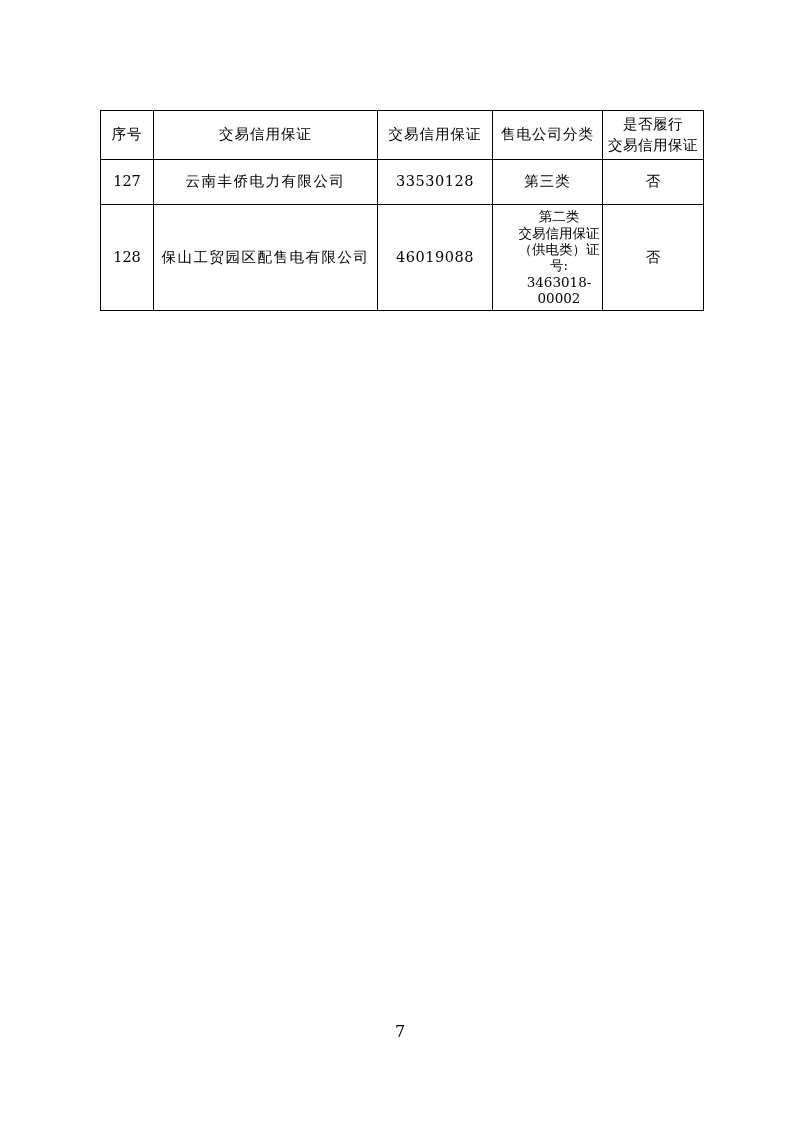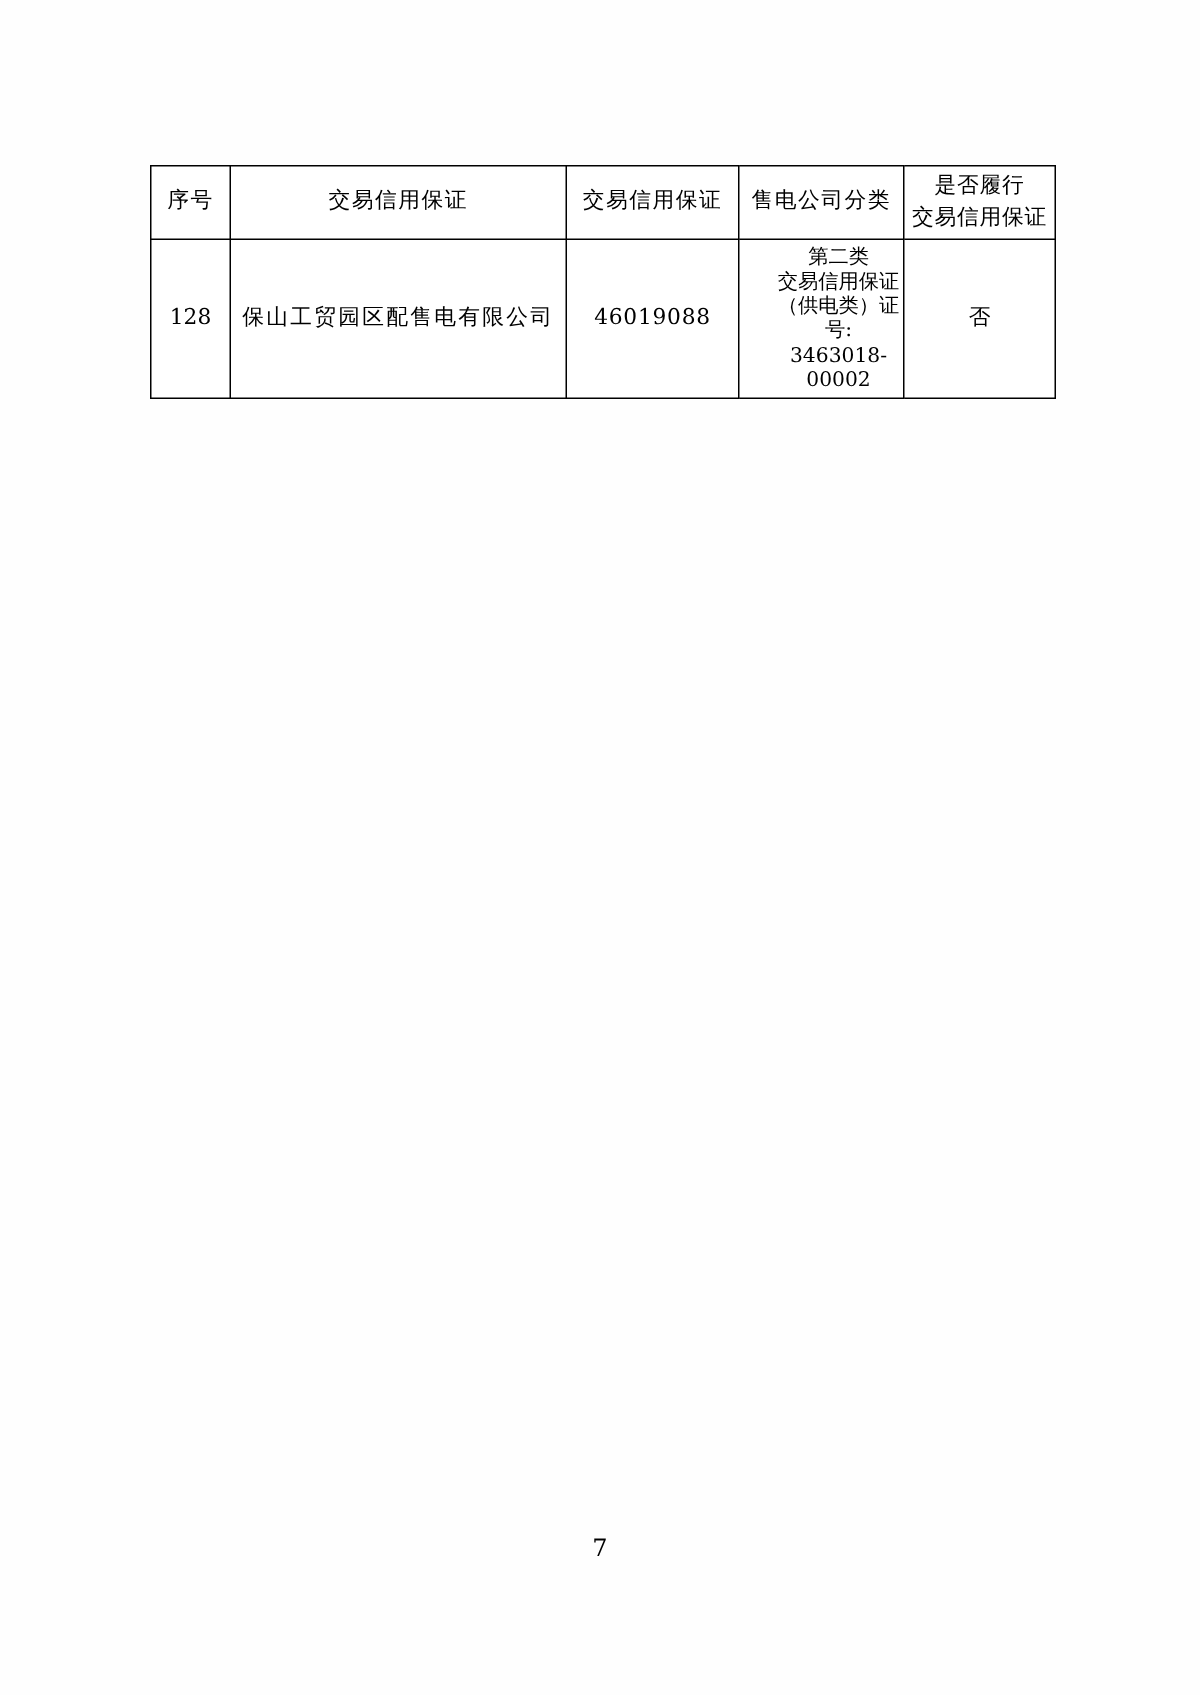--- a/index.html
+++ b/index.html
@@ -131,20 +131,27 @@
           <td>交易信用保证</td>
           <td>交易信用保证</td>
           <td>售电公司分类</td>
           <td class="hdr-credit">
             <span>是否履行</span><br>
             <span>交易信用保证</span>
           </td>
         </tr>
       </thead>
       <tbody>
+        <tr>
+          <td class="cell-no">127</td>
+          <td class="cell-name">云南丰侨电力有限公司</td>
+          <td class="cell-code">33530128</td>
+          <td class="cell-class">第三类</td>
+          <td class="cell-credit">否</td>
+        </tr>
         <tr class="row-tall">
           <td class="cell-no">128</td>
           <td class="cell-name">保山工贸园区配售电有限公司</td>
           <td class="cell-code">46019088</td>
           <td class="cell-class">
             <span class="class-multi l1">第二类</span>
             <span class="class-multi">交易信用保证</span>
             <span class="class-multi">（供电类）证号:</span>
             <span class="class-multi">3463018-00002</span>
           </td>

